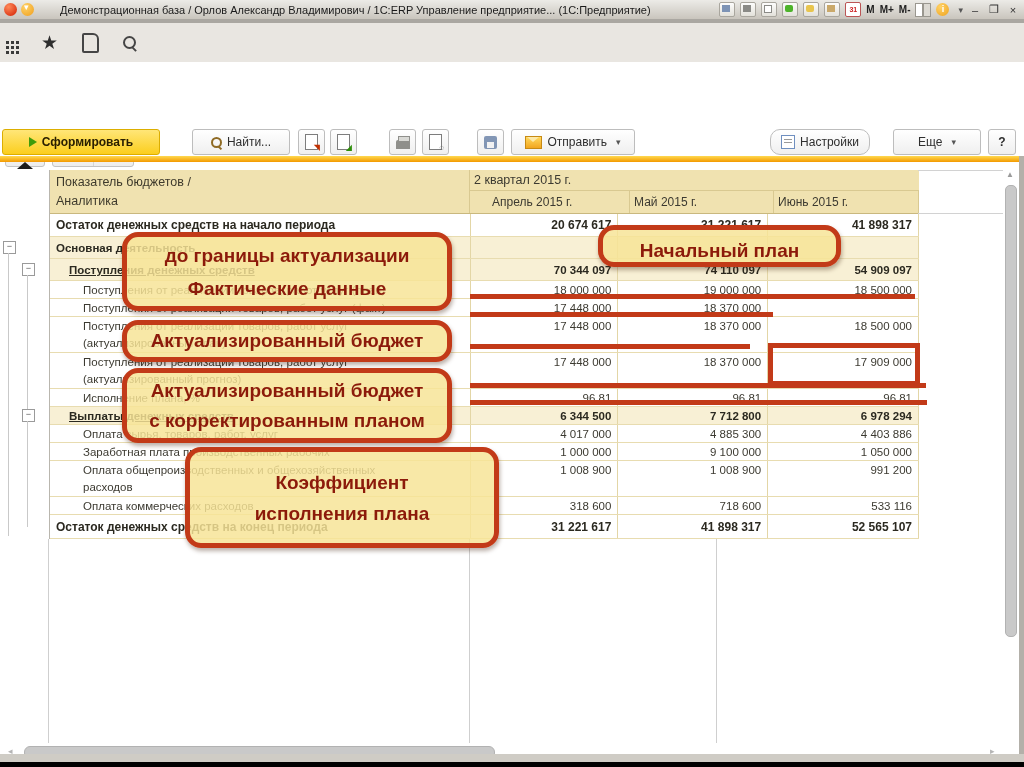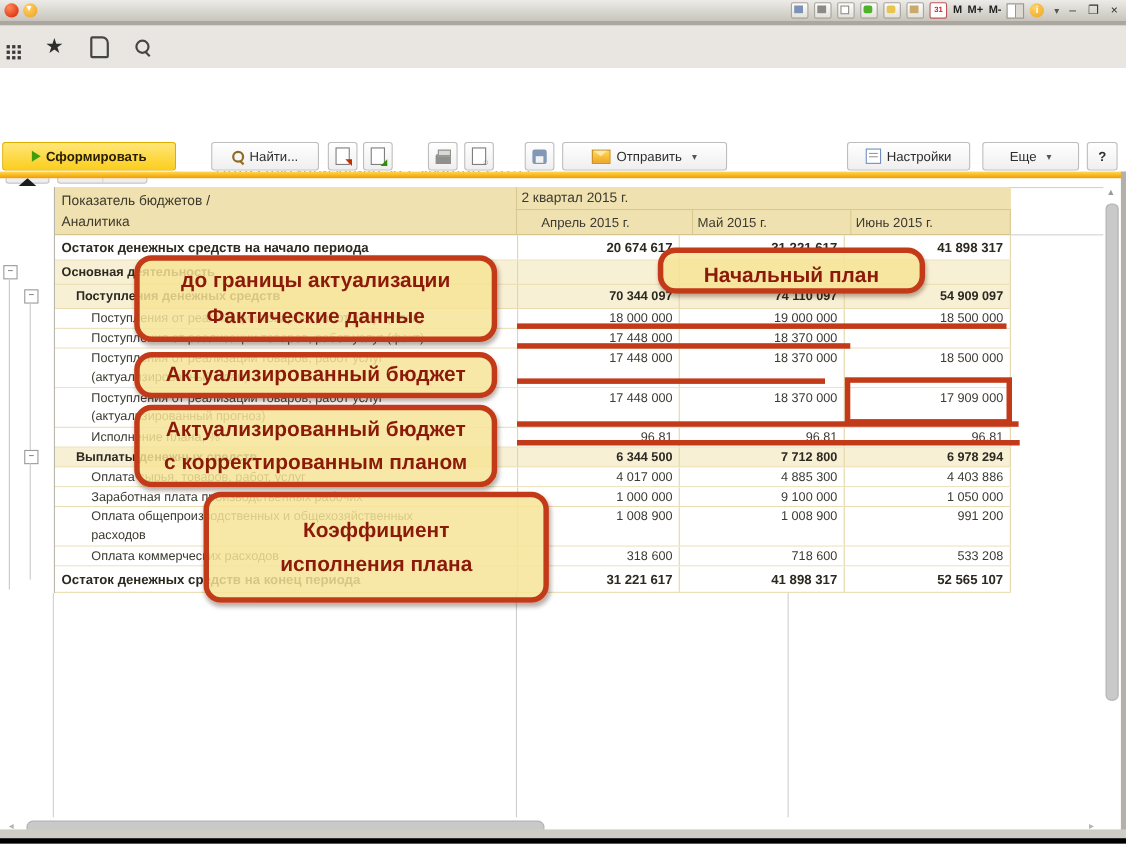--- a/index.html
+++ b/index.html
@@ -68,23 +68,23 @@
   .ibtn{width:27px;}
   .page-ico{width:11px;height:14px;background:#fff;border:1px solid #7d7d7d;position:relative;}
   .page-ico em{position:absolute;font-style:normal;font-size:8px;line-height:8px;right:-3px;bottom:-3px;}
   .arr-red{color:#c03000;} .arr-green{color:#2e8f0a;}
   .print-ico{width:14px;height:9px;background:#8f8f8b;border-radius:2px 2px 0 0;position:relative;margin-top:4px;}
   .print-ico:before{content:"";position:absolute;left:2px;top:-4px;width:10px;height:4px;background:#d9d9d5;border:1px solid #8f8f8b;}
   .save-ico{width:13px;height:13px;background:#8296b5;border-radius:2px;position:relative;}
   .save-ico:before{content:"";position:absolute;left:3px;top:6px;width:7px;height:6px;background:#f2f2f2;}
   .env-ico{width:15px;height:11px;background:linear-gradient(#ffd95e,#f2a61f);border:1px solid #c78a14;position:relative;}
   .env-ico:before{content:"";position:absolute;left:1px;top:0;border-left:6px solid transparent;border-right:6px solid transparent;border-top:5px solid #fde9a8;}
-  .send-btn{left:511px;width:150px;}
+  .send-btn{left:511px;width:124px;}
   .dd{color:#555;font-size:9px;margin-left:4px;}
-  .set-btn{left:770px;width:112px;}
+  .set-btn{left:770px;width:100px;border-radius:10px;}
   .set-ico{width:12px;height:12px;border:1px solid #6f8fc0;background:#fff;position:relative;}
   .set-ico:before{content:"";position:absolute;left:2px;top:3px;width:8px;height:1px;background:#9a9a9a;box-shadow:0 3px #9a9a9a;}
   .more-btn{left:893px;width:88px;}
   .help-btn{left:988px;width:28px;font-weight:bold;}
   .orange-sep{position:absolute;left:0;top:156px;width:1024px;height:6px;background:linear-gradient(#ffd94f,#f39a00);}
   
   .grid{position:absolute;left:49px;top:170px;width:870px;font-size:11.5px;color:#3c3a31;
     border-left:1px solid #b9b6ae;box-sizing:border-box;}
   .ghead{display:flex;background:#f0e2b0;border-bottom:1px solid #c9b87e;}
   .h-label{width:421px;box-sizing:border-box;padding:3px 0 0 6px;line-height:19px;font-size:12.5px;color:#3e3a2c;border-right:1px solid #d9c991;}
@@ -92,21 +92,21 @@
   .h-quarter{height:21px;line-height:21px;padding-left:4px;font-size:12.5px;border-bottom:1px solid #d9c991;box-sizing:border-box;}
   .h-months{display:flex;height:22px;}
   .h-m{box-sizing:border-box;line-height:22px;padding-left:4px;font-size:12px;border-right:1px solid #d9c991;}
   .h-m:nth-child(1){width:148px;margin-left:18px;}.h-m:nth-child(2){width:150px;}.h-m:nth-child(3){width:151px;}
   .trow{display:flex;border-bottom:1px solid #e8dcb0;background:#fff;box-sizing:border-box;}
   .trow.group{background:#f8f0d5;}
   .trow.total .lab,.trow.total .val,.trow.group .lab,.trow.group .val{font-weight:bold;color:#2b2920;}
   .trow.total{font-size:12px;}
   .lab{width:421px;box-sizing:border-box;border-right:1px solid #e3d6a6;padding-left:6px;overflow:hidden;white-space:nowrap;}
   .lab .l2{display:block;}
-  .ind1 .lab{padding-left:19px;} .ind2 .lab{padding-left:33px;}
+  .ind1 .lab{padding-left:19px;text-decoration:underline;} .ind2 .lab{padding-left:33px;}
   .val{box-sizing:border-box;text-align:right;padding-right:6px;border-right:1px solid #e3d6a6;overflow:hidden;}
   .val:nth-child(2){width:148px;}.val:nth-child(3){width:150px;}.val:nth-child(4){width:151px;}
   .h18{height:18px;line-height:18px;} .h22{height:22px;line-height:22px;} .h23{height:23px;line-height:23px;justify-content:center;}
   .h24{height:24px;line-height:24px;}
   .h36{height:36px;line-height:17px;} .h36 .lab{padding-top:1px;} .h36 .val{padding-top:1px;line-height:17px;}
   .hdr-ext{position:absolute;background:#d2d2d2;height:1px;width:85px;left:918px;}
   
   .texp{position:absolute;width:11px;height:11px;border:1px solid #9a9a9a;background:#fff;
     font-size:9px;line-height:9px;text-align:center;color:#555;}
   .tline{position:absolute;width:1px;background:#c9c9c9;}
@@ -142,20 +142,21 @@
   .june-box{left:768px;top:343px;width:152px;height:43px;}
 </style>
 </head>
 <body>
 
 <div class="screen">
 
   <div class="titlebar">
     <span class="tb-circle tb-app"></span>
     <span class="tb-circle tb-menu"></span>
+    <span class="tb-title">Демонстрационная база / Орлов Александр Владимирович / 1С:ERP Управление предприятие...  (1С:Предприятие)</span>
     <span class="tb-right">
       <span class="tb-ico ico-save">
           <i></i>
         </span>
       <span class="tb-ico ico-print">
           <i></i>
         </span>
       <span class="tb-ico ico-preview">
           <i></i>
         </span>
@@ -335,21 +336,21 @@
         <div class="trow detail ind2 h36">
           <div class="lab">Оплата общепроизводственных и общехозяйственных<span class="l2">расходов</span></div>
           <div class="val">1 008 900</div>
           <div class="val">1 008 900</div>
           <div class="val">991 200</div>
         </div>
         <div class="trow detail ind2 h18">
           <div class="lab">Оплата коммерческих расходов</div>
           <div class="val">318 600</div>
           <div class="val">718 600</div>
-          <div class="val">533 208</div>
+          <div class="val">533 116</div>
         </div>
         <div class="trow total ind0 h24">
           <div class="lab">Остаток денежных средств на конец периода</div>
           <div class="val">31 221 617</div>
           <div class="val">41 898 317</div>
           <div class="val">52 565 107</div>
         </div>
       </div>
   </div>
   <div class="hdr-ext" style="top:170px"></div>

